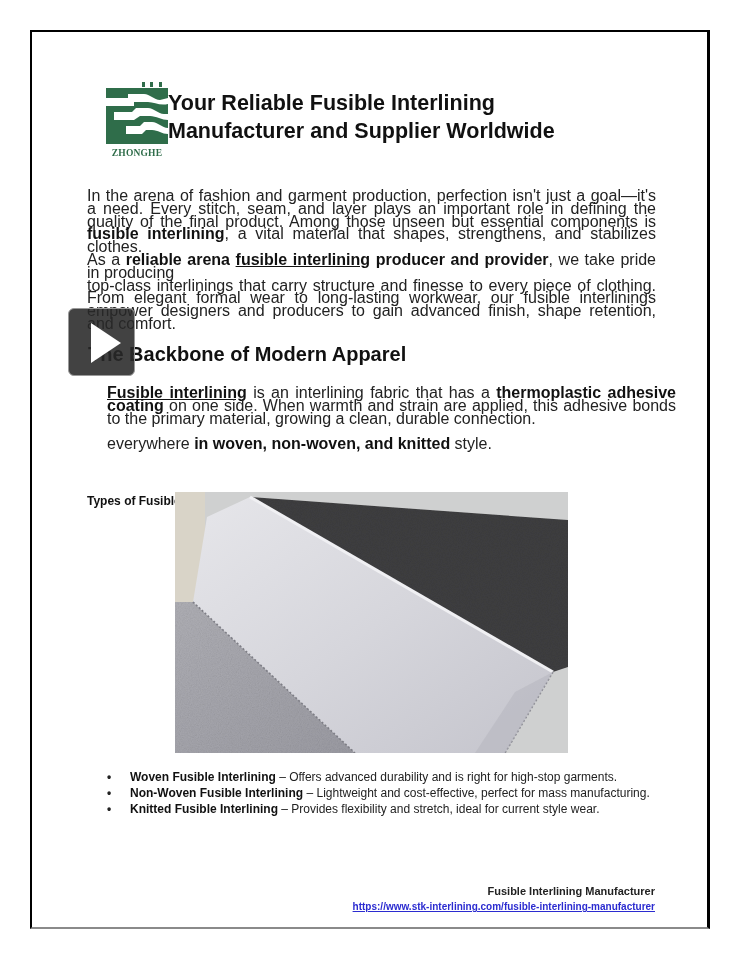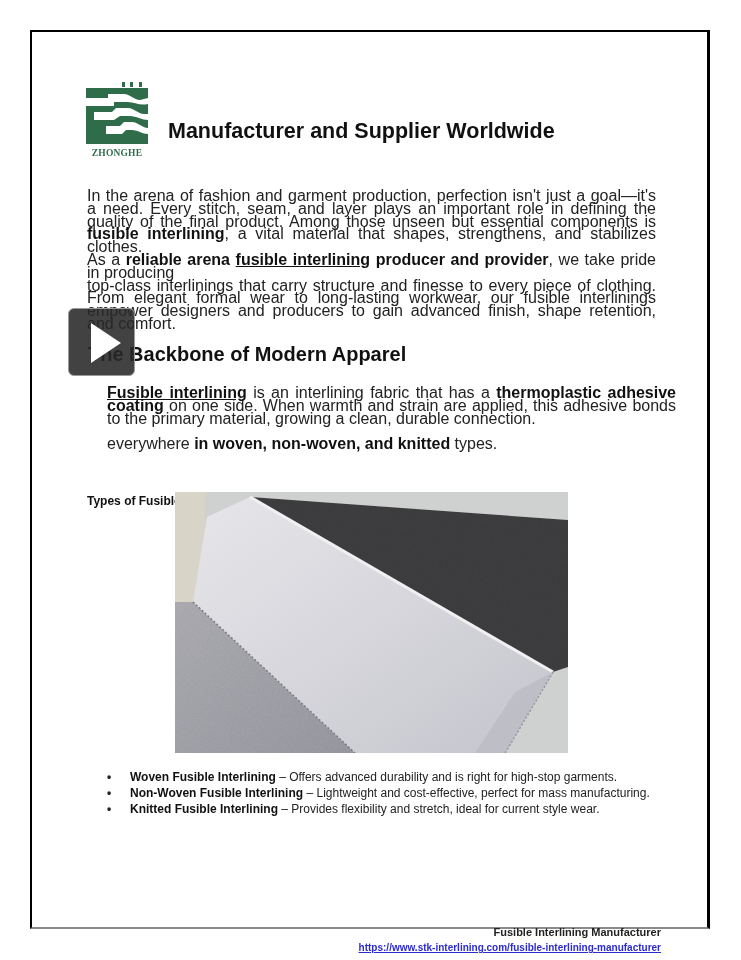--- a/index.html
+++ b/index.html
@@ -23,21 +23,21 @@
       height: 899px;
       border-left: 2px solid #000;
       border-top: 2px solid #000;
       border-right: 3px solid #000;
       border-bottom: 2px solid #8a8a8a;
       background: #fff;
       box-sizing: border-box;
     }
     .logo {
       position: absolute;
-      left: 84px;
+      left: 104px;
       top: 80px;
       width: 66px;
       height: 82px;
       text-decoration: underline;
     }
     .logo svg { display: block; }
     .logo-text {
       position: absolute;
       left: 0;
       top: 68px;
@@ -133,26 +133,25 @@
     }
     .bullets li .dot {
       position: absolute;
       left: 0;
       top: 0;
       font-weight: bold;
     }
     .bullets b { color: #111; }
     .footer {
       position: absolute;
-      right: 80px;
+      right: 86px;
       top: 884px;
       text-align: right;
       font-size: 11px;
       line-height: 15px;
-      margin-top: 41px;
     }
     .footer-title {
       font-weight: bold;
       color: #222;
     }
     .footer-link {
       color: #2b2bd0;
       text-decoration: underline;
       font-weight: bold;
       font-size: 10px;
@@ -172,36 +171,36 @@
     <rect x="55" y="2" width="3" height="5" fill="#2f6d4a"></rect>
 
     <path d="M2 18 L24 18 L24 14 L40 14 C46 14 50 20 56 20 L64 18 L64 24 C56 26 50 22 44 22 L30 22 L30 26 L2 26 Z" fill="#fff"></path>
     <path d="M10 32 L28 32 L32 28 L44 28 C50 28 54 34 60 34 L64 34 L64 40 C58 40 52 36 46 36 L36 36 L30 40 L10 40 Z" fill="#fff"></path>
     <path d="M22 46 L36 46 L40 42 L48 42 C54 42 58 48 64 48 L64 54 C58 54 54 50 48 50 L42 50 L38 54 L22 54 Z" fill="#fff"></path>
   </svg>
   <div class="logo-text">ZHONGHE</div>
 </div>
 
 <h1 class="title">
-  <br>
+  <span>Your Reliable Fusible Interlining</span><br>
   <span>Manufacturer and Supplier Worldwide</span>
 </h1>
 
 <div class="body-text p1">
   <span>In the arena of fashion and garment production, perfection isn't just a goal—it's a need. Every stitch, seam, and layer plays an important role in defining the quality of the final product. Among those unseen but essential components is </span><b>fusible interlining</b><span>, a vital material that shapes, strengthens, and stabilizes clothes.</span><br>
   <span>As a </span><b><span>reliable arena </span><u>fusible interlining</u><span> producer and provider</span></b><span>, we take pride in producing</span><br>
   <span>top-class interlinings that carry structure and finesse to every piece of clothing. From elegant formal wear to long-lasting workwear, our fusible interlinings empower designers and producers to gain advanced finish, shape retention, and comfort.</span>
 </div>
 
 <h2 class="h2">The Backbone of Modern Apparel</h2>
 
 <div class="body-text p2">
   <b><u>Fusible interlining</u></b><span> is an interlining fabric that has a </span><b>thermoplastic adhesive coating</b><span> on one side. When warmth and strain are applied, this adhesive bonds to the primary material, growing a clean, durable connection.</span><br>
   <br>
-  <span>everywhere </span><b>in woven, non-woven, and knitted</b><span> types.</span>
+  <span>everywhere </span><b>in woven, non-woven, and knitted</b><span> style.</span>
 </div>
 
 <div class="types-label">Types of Fusible Interlining:</div>
 
 <div class="photo" title="Fusible interlining fabric samples: white non-woven roll over dark grey knitted interlining">
   <svg width="393" height="261" viewBox="0 0 393 261">
     <defs>
       <filter id="grain">
         <feTurbulence type="fractalNoise" baseFrequency="0.9" numOctaves="2" result="n"></feTurbulence>
         <feColorMatrix type="saturate" values="0"></feColorMatrix>

